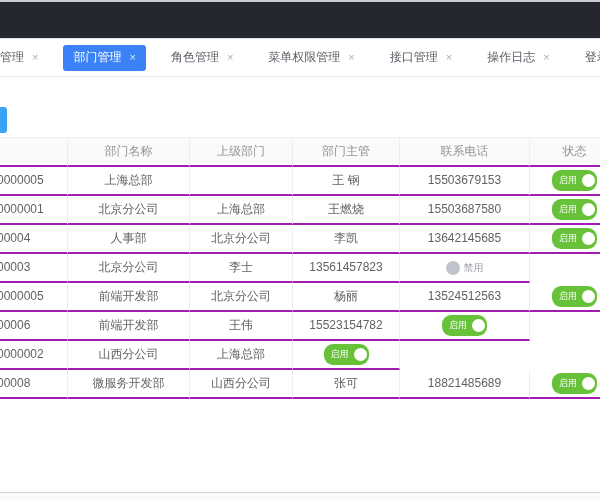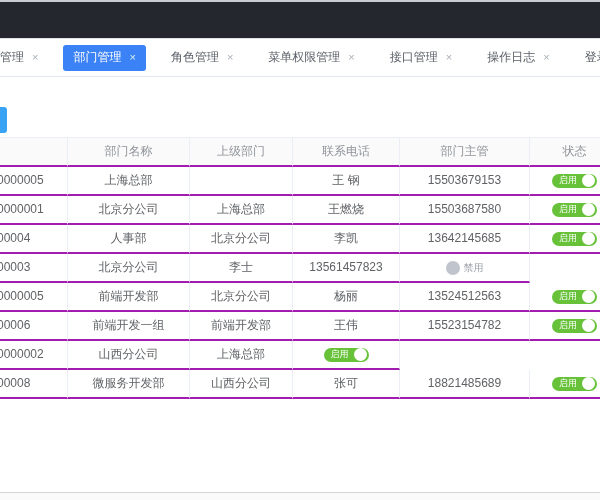--- a/index.html
+++ b/index.html
@@ -19,21 +19,21 @@
   .add-btn{position:absolute;left:-38px;top:107px;width:45px;height:26px;border:none;border-radius:3px;cursor:pointer;}
   
   .table{position:absolute;top:137px;left:0;width:620px;}
   .trow{display:grid;grid-template-columns:68px 122px 103px 107px 130px 90px;}
   .cell{height:27px;line-height:27px;font-size:12px;color:#606266;text-align:center;
         border-bottom:2px solid #a21caf;border-right:1px solid #ebeef5;overflow:hidden;white-space:nowrap;}
   .thead .cell{background:#fafafa;color:#909399;border-top:1px solid #ebeef5;}
   .cell.idcol{text-align:left;text-indent:-3px;border-right:1px solid #ebeef5;}
   
   .switch{display:inline-flex;align-items:center;vertical-align:middle;height:16px;}
-  .switch.on{border-radius:9px;padding:0 2px 0 7px;height:14px;}
+  .switch.on{border-radius:9px;padding:0 2px 0 7px;height:21px;}
   .switch.on .sw-label{color:#fff;font-size:9px;margin-right:5px;line-height:17px;}
   .switch.on .knob{width:13px;height:13px;border-radius:50%;background:#fff;}
   .switch.off .knob{width:14px;height:14px;border-radius:50%;}
   .switch.off .sw-label{font-size:10px;color:#9a9ea6;margin-left:4px;}
   
   .bottombar{position:absolute;left:0;bottom:0;width:600px;height:7px;background:#fafafa;border-top:1px solid #d4d4d4;}
 </style>
 </head>
 <body>
 
@@ -70,22 +70,22 @@
       </span>
     </div>
 
   <button class="add-btn" id="addbtn" style="background: rgb(58, 162, 243);"></button>
 
   <div class="table">
     <div class="trow thead">
       <div class="cell idcol"></div>
       <div class="cell">部门名称</div>
       <div class="cell">上级部门</div>
+      <div class="cell">部门主管</div>
       <div class="cell">联系电话</div>
-      <div class="cell">部门主管</div>
       <div class="cell">状态</div>
     </div>
     <div id="tbody">
         <div class="trow">
           <div class="cell idcol">0000005</div>
           <div class="cell">上海总部</div>
           <div class="cell"></div>
           <div class="cell">王  钢</div>
           <div class="cell">15503679153</div>
           <div class="cell"><span class="switch on" style="background: rgb(103, 194, 58);">
@@ -131,21 +131,20 @@
           <div class="cell">北京分公司</div>
           <div class="cell">杨丽</div>
           <div class="cell">13524512563</div>
           <div class="cell"><span class="switch on" style="background: rgb(103, 194, 58);">
               <span class="sw-label">启用</span>
               <span class="knob"></span>
             </span></div>
         </div>
         <div class="trow">
           <div class="cell idcol">00006</div>
-          <div class="cell">前端开发一组</div>
           <div class="cell">前端开发部</div>
           <div class="cell">王伟</div>
           <div class="cell">15523154782</div>
           <div class="cell"><span class="switch on" style="background: rgb(103, 194, 58);">
               <span class="sw-label">启用</span>
               <span class="knob"></span>
             </span></div>
         </div>
         <div class="trow">
           <div class="cell idcol">0000002</div>

